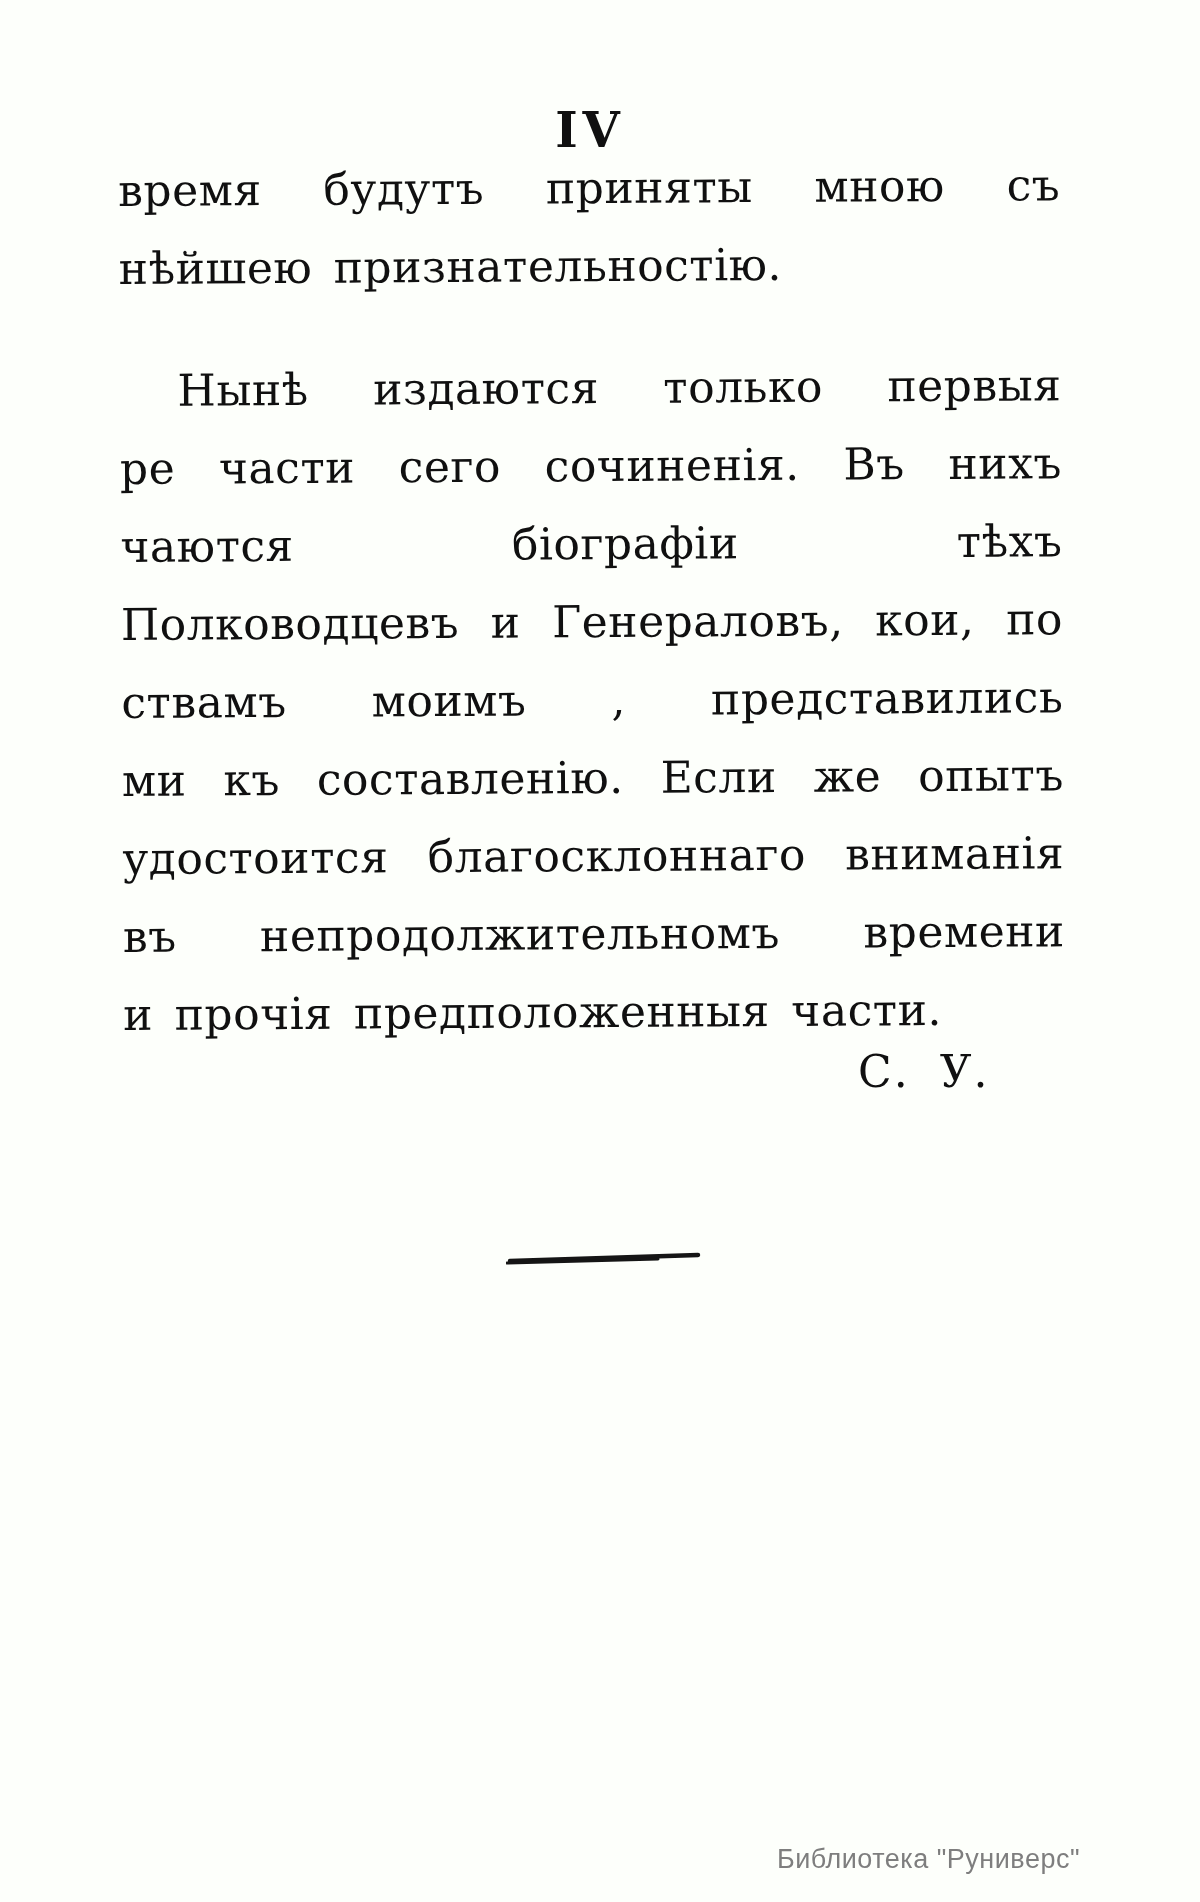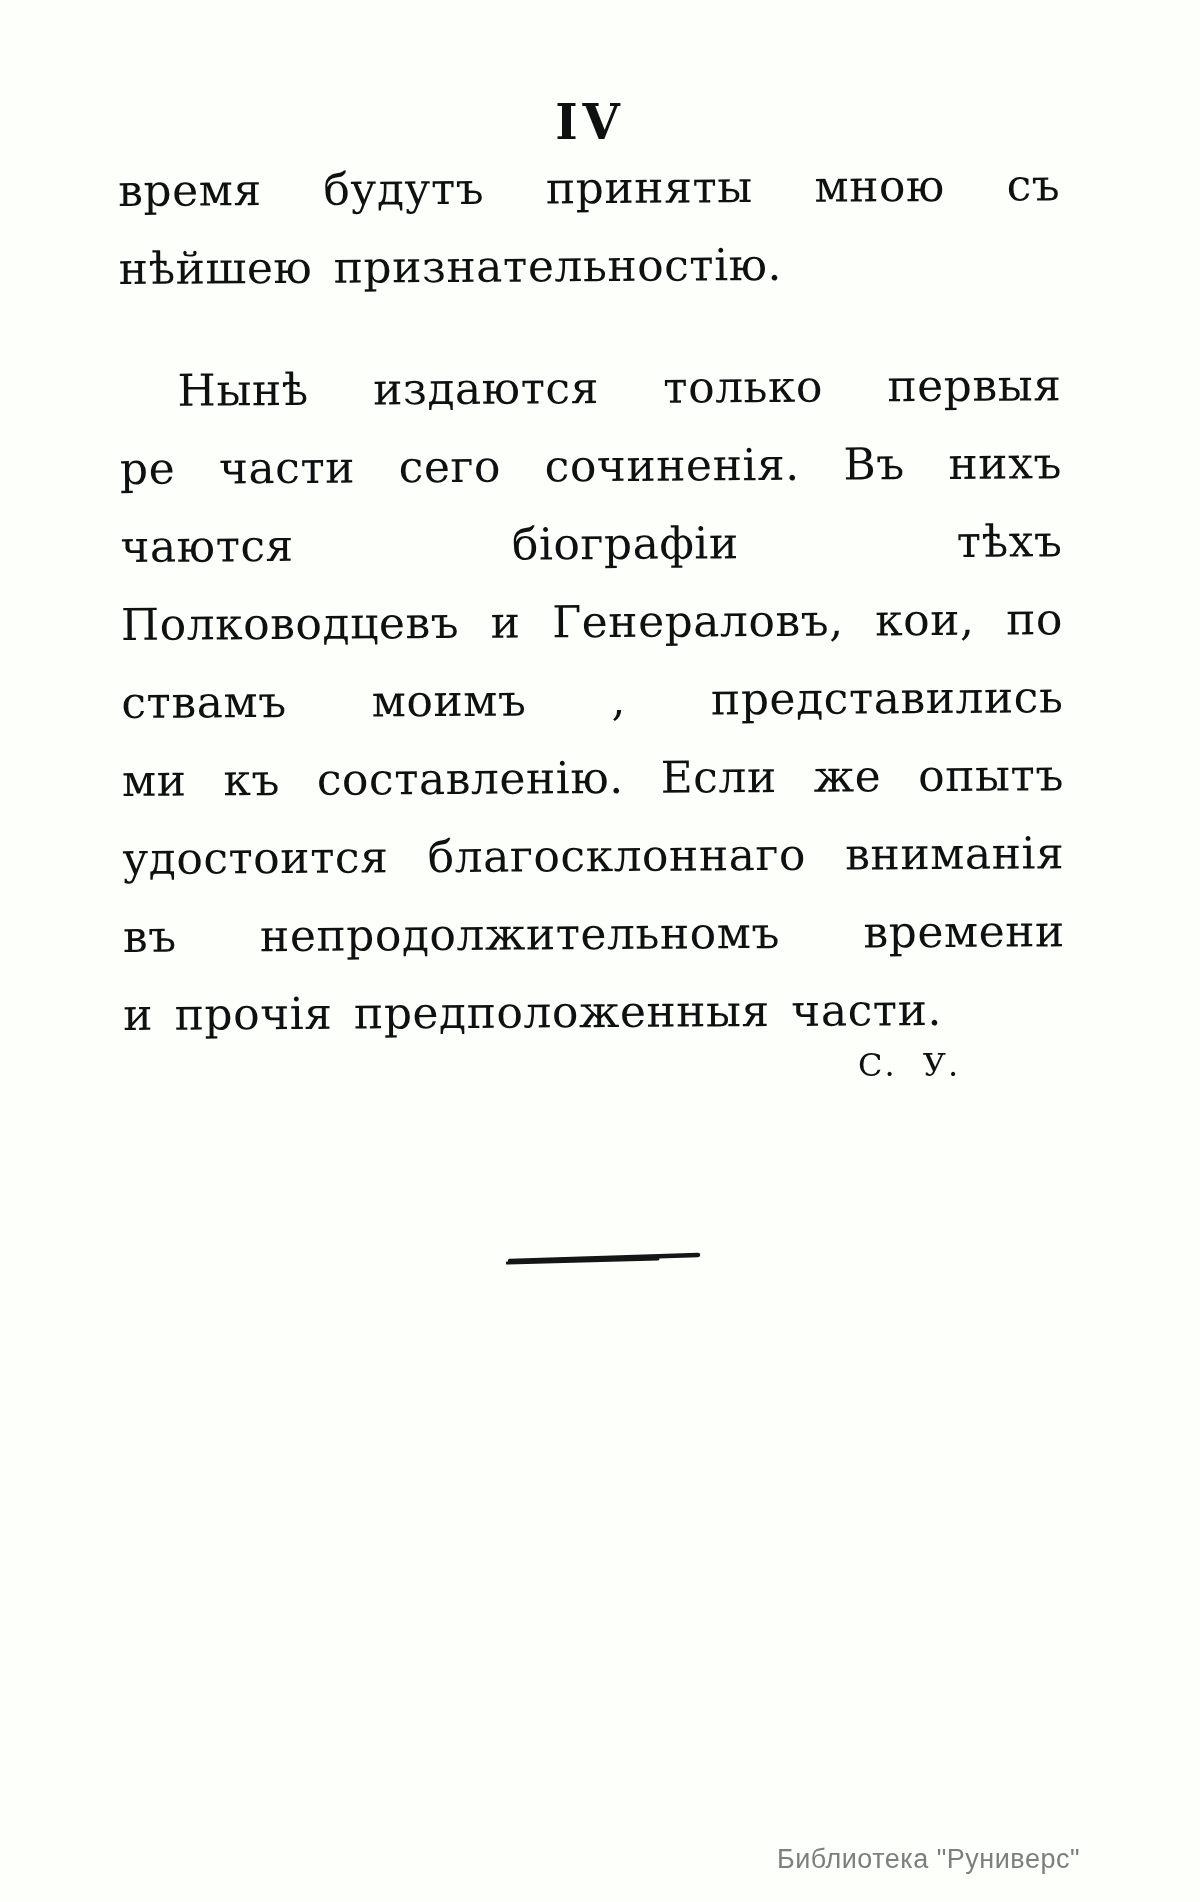--- a/index.html
+++ b/index.html
@@ -7,21 +7,21 @@
     position:relative;
     width:1200px;
     height:1902px;
     background:#fdfffb;
     font-family:"DejaVu Serif", serif;
     color:#101010;
     overflow:hidden;
   }
   .page-number {
     position:absolute;
-    top:94px; left:0;
+    top:102px; left:0;
     width:1180px;
     text-align:center;
     font-size:48px;
     font-weight:bold;
     letter-spacing:5px;
   }
   .text-block {
     position:absolute;
     left:118px; top:152px;
     width:942px;
@@ -41,21 +41,21 @@
   .line.j {
     white-space:normal;
     text-align:justify;
     text-align-last:justify;
   }
   .line.indent { padding-left:58px; }
   .para2 { margin-top:44px; }
   .signature {
     position:absolute;
     top:1046px; left:858px;
-    font-size:32px;
+    font-size:44px;
     letter-spacing:2px;
     word-spacing:14px;
   }
   .rule {
     position:absolute;
     top:1248px; left:506px;
   }
   .watermark {
     position:absolute;
     top:1844px; right:120px;

